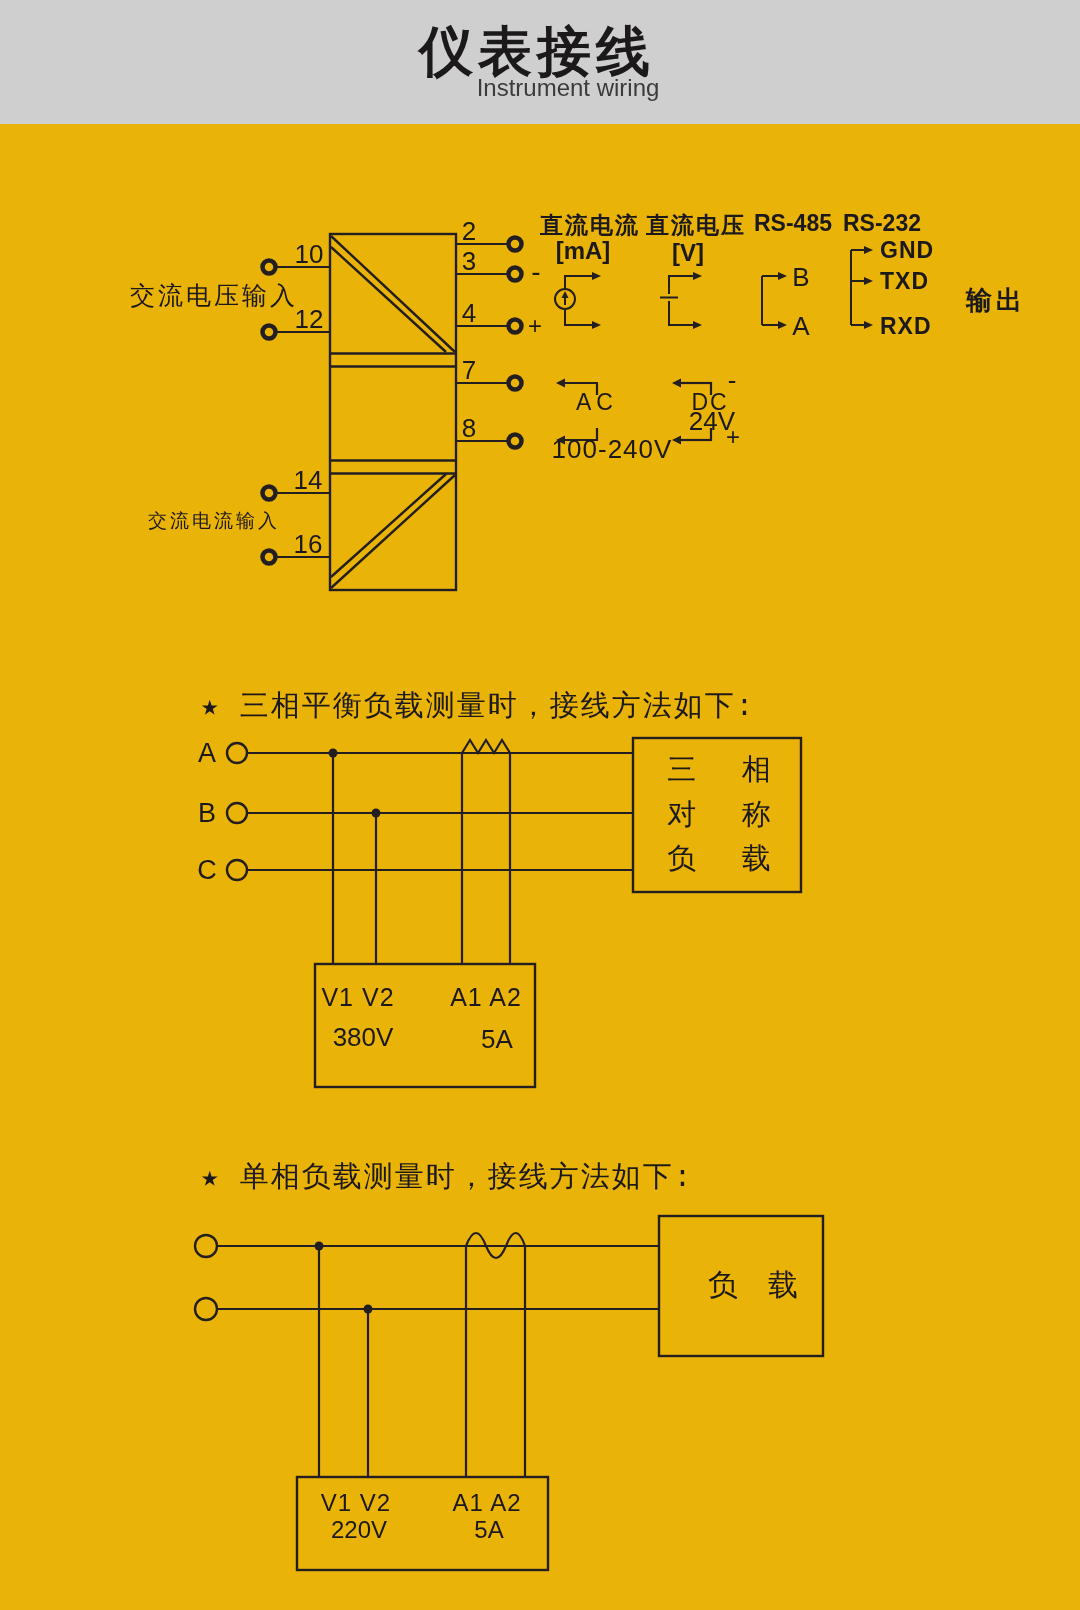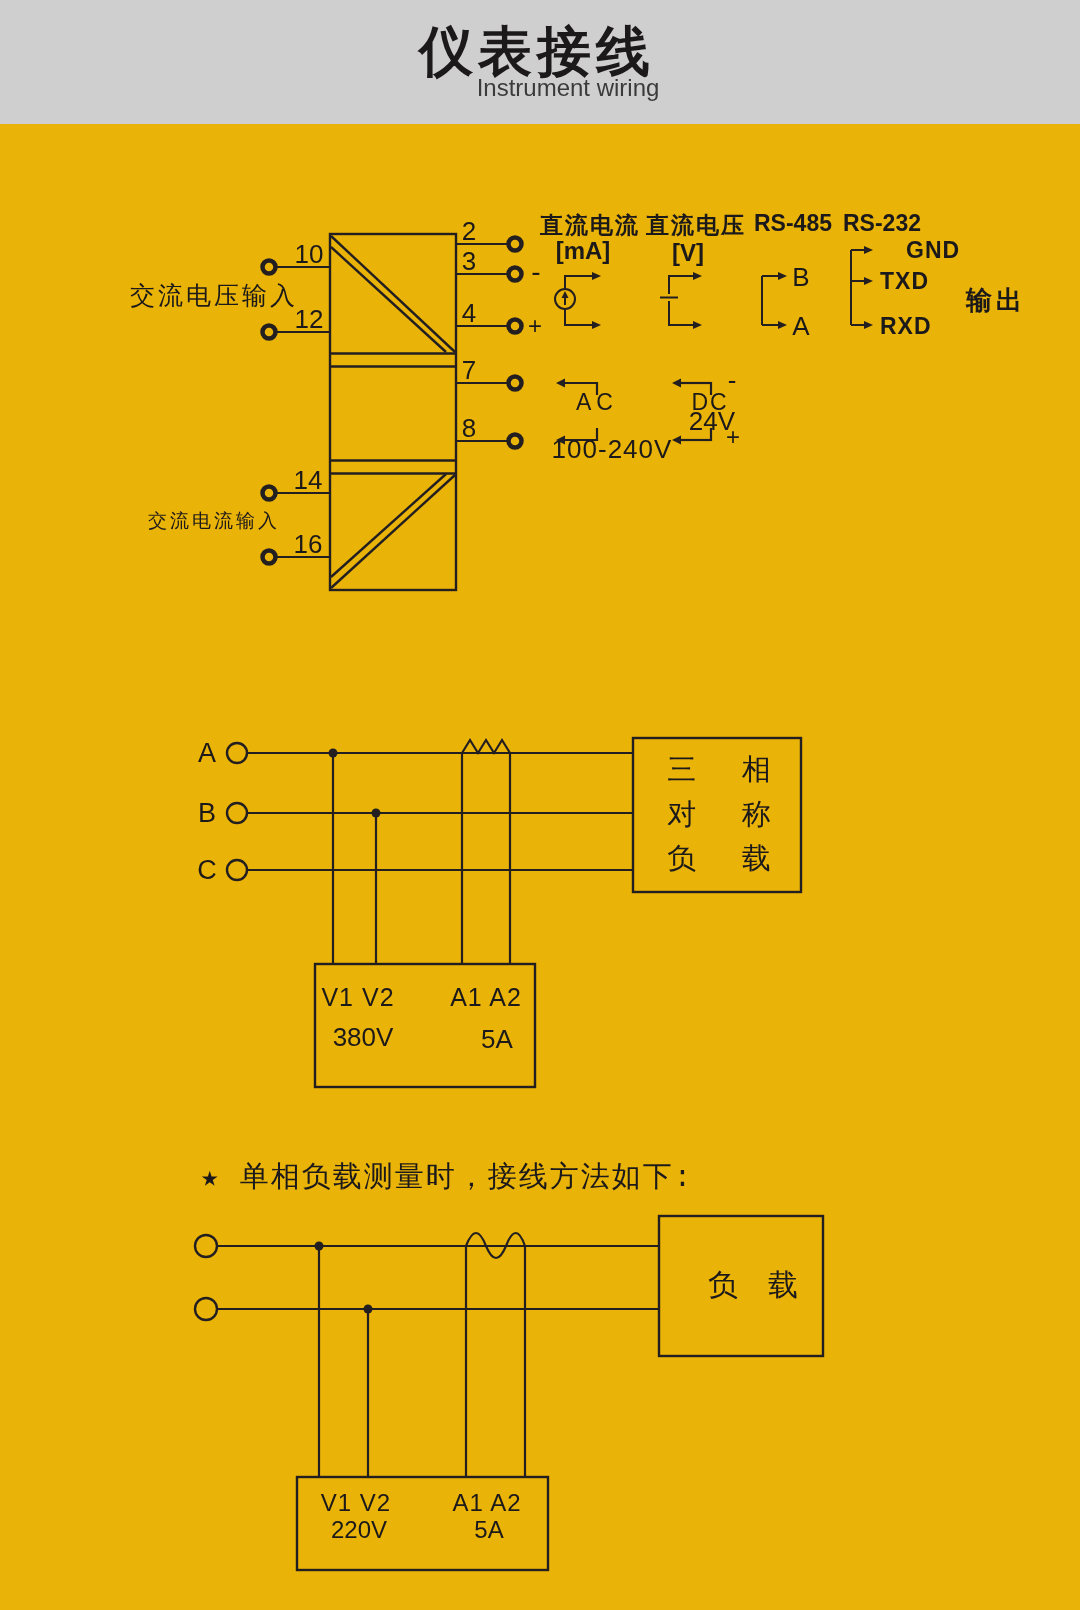--- a/index.html
+++ b/index.html
@@ -170,32 +170,33 @@
   <div class="lbl" style="left:469px;top:428px;font-size:26px;">8</div>
 
   <div class="lbl bold" style="left:590px;top:225px;font-size:23px;letter-spacing:2px;">直流电流</div>
   <div class="lbl bold" style="left:583px;top:251px;font-size:24px;">[mA]</div>
   <div class="lbl bold" style="left:696px;top:225px;font-size:23px;letter-spacing:2px;">直流电压</div>
   <div class="lbl bold" style="left:688px;top:253px;font-size:24px;">[V]</div>
   <div class="lbl bold" style="left:793px;top:223px;font-size:23px;">RS-485</div>
   <div class="lbl bold" style="left:882px;top:223px;font-size:23px;">RS-232</div>
   <div class="lbl" style="left:801px;top:277px;font-size:26px;">B</div>
   <div class="lbl" style="left:801px;top:326px;font-size:26px;">A</div>
-  <div class="lbl bold anchorleft" style="left:880px;top:250px;font-size:23px;letter-spacing:1px;margin-left:26px;">GND</div>
+  <div class="lbl bold anchorleft" style="left:880px;top:250px;font-size:23px;letter-spacing:1px;">GND</div>
   <div class="lbl bold anchorleft" style="left:880px;top:281px;font-size:23px;letter-spacing:1px;">TXD</div>
   <div class="lbl bold anchorleft" style="left:880px;top:326px;font-size:23px;letter-spacing:1px;">RXD</div>
   <div class="lbl bold" style="left:996px;top:300px;font-size:26px;letter-spacing:4px;">输出</div>
 
   <div class="lbl" style="left:597px;top:402px;font-size:23px;letter-spacing:5px;">AC</div>
   <div class="lbl" style="left:612px;top:421px;font-size:26px;letter-spacing:1px;margin-top:28px;">100-240V</div>
   <div class="lbl" style="left:710px;top:402px;font-size:23px;letter-spacing:2px;">DC</div>
   <div class="lbl" style="left:712px;top:421px;font-size:26px;">24V</div>
   <div class="lbl" style="left:732px;top:380px;font-size:26px;">-</div>
   <div class="lbl" style="left:733px;top:437px;font-size:24px;">+</div>
 
+  <div class="lbl serif anchorleft" style="left:190px;top:707px;font-size:29px;letter-spacing:2px;">★ 三相平衡负载测量时，接线方法如下:</div>
   <div class="lbl" style="left:207px;top:753px;font-size:27px;">A</div>
   <div class="lbl" style="left:207px;top:813px;font-size:27px;">B</div>
   <div class="lbl" style="left:207px;top:870px;font-size:27px;">C</div>
   <div class="lbl serif" style="left:715px;top:771px;font-size:29px;letter-spacing:14px;">三 相</div>
   <div class="lbl serif" style="left:715px;top:816px;font-size:29px;letter-spacing:14px;">对 称</div>
   <div class="lbl serif" style="left:715px;top:860px;font-size:29px;letter-spacing:14px;">负 载</div>
   <div class="lbl" style="left:358px;top:997px;font-size:25px;letter-spacing:1px;">V1 V2</div>
   <div class="lbl" style="left:486px;top:997px;font-size:25px;letter-spacing:1px;">A1 A2</div>
   <div class="lbl" style="left:363px;top:1037px;font-size:26px;">380V</div>
   <div class="lbl" style="left:497px;top:1039px;font-size:26px;">5A</div>

